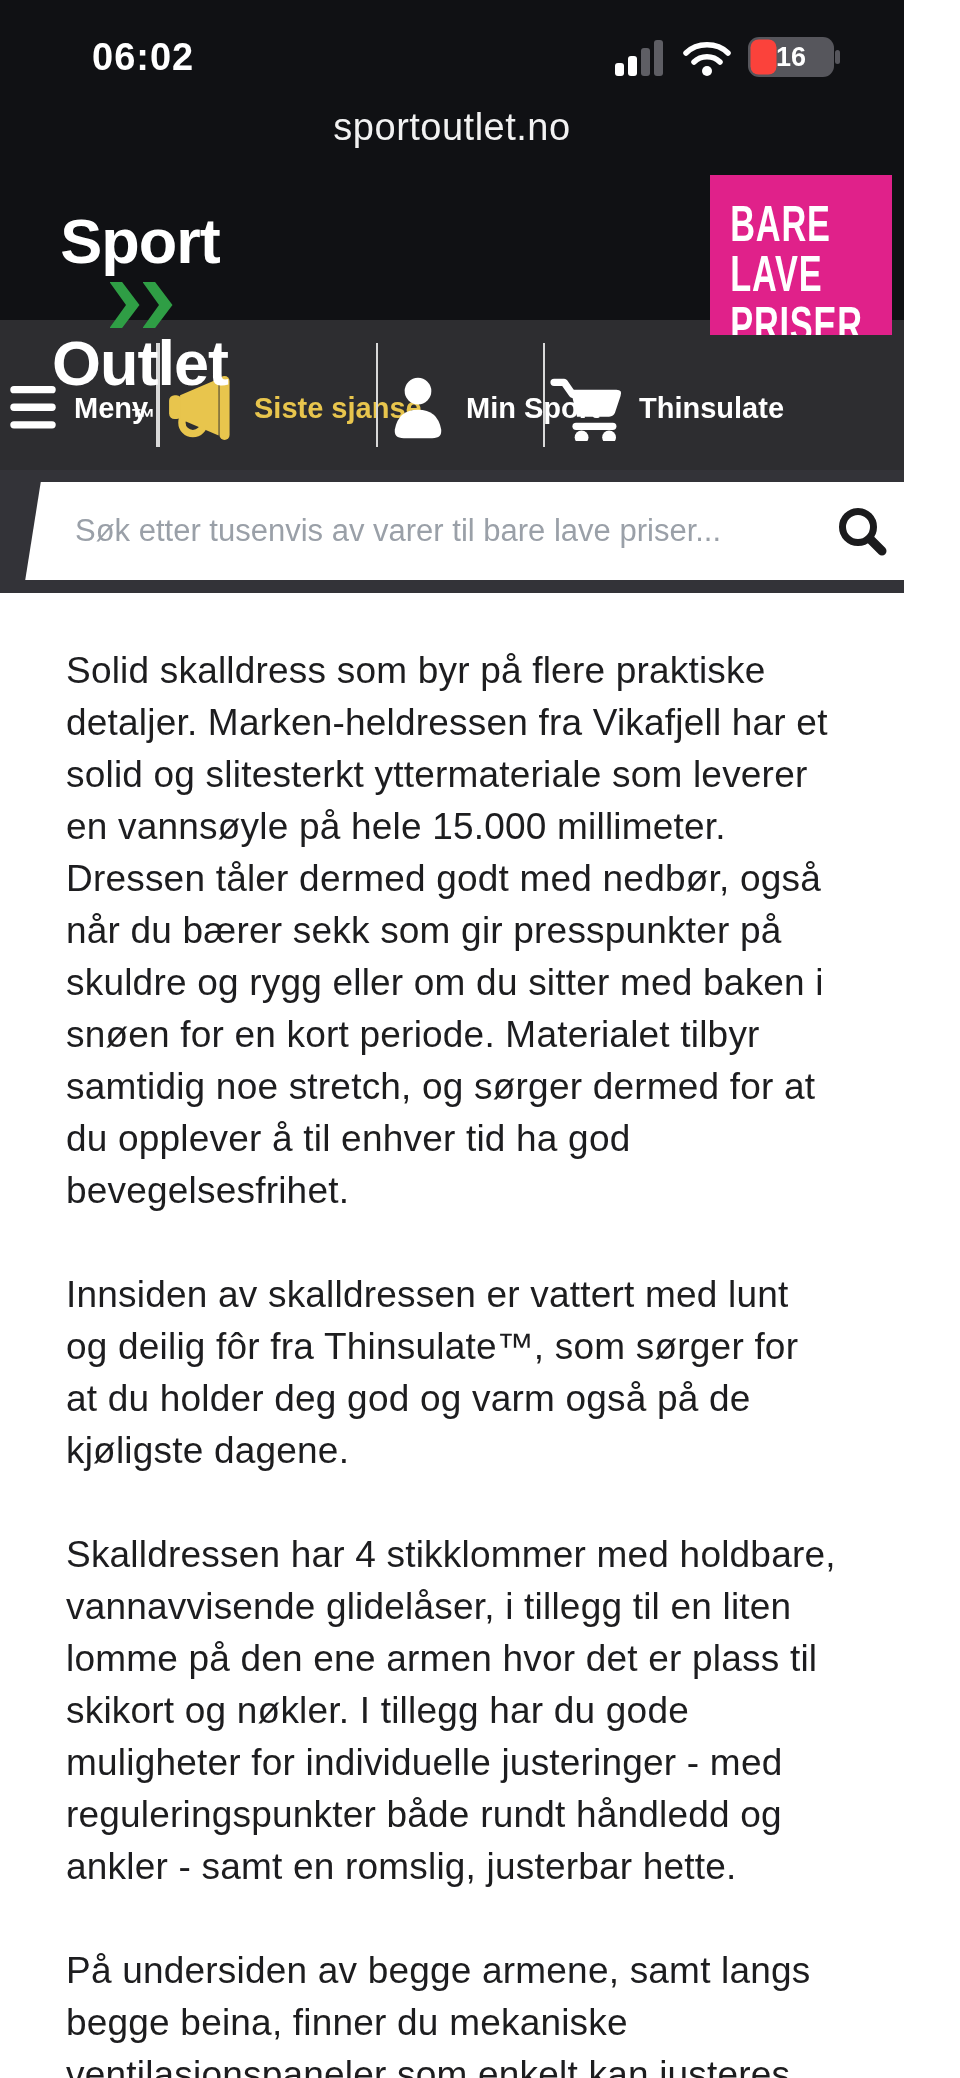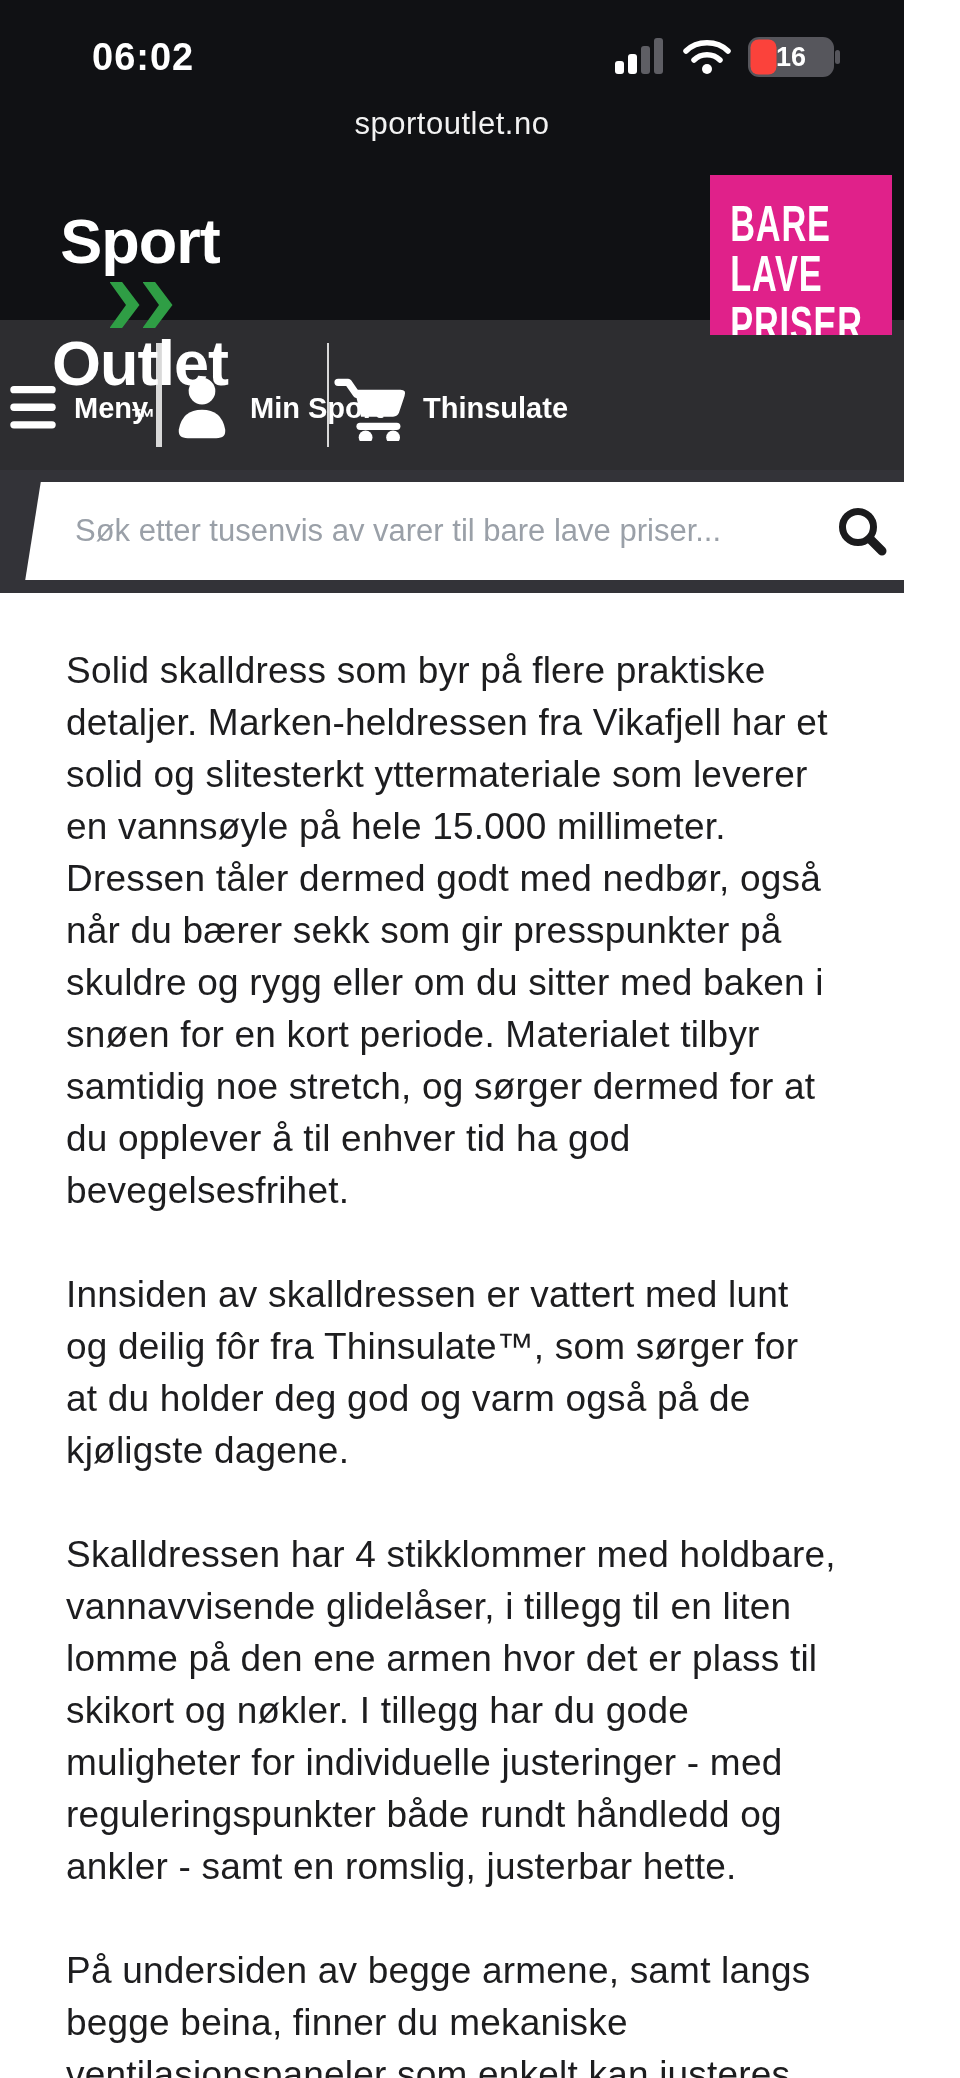--- a/index.html
+++ b/index.html
@@ -5,27 +5,27 @@
   html,body{margin:0;padding:0;background:#fff;}
   .screen{
     width:904px;height:2078px;overflow:hidden;position:relative;
     font-family:"Liberation Sans",sans-serif;background:#fff;
   }
   
   .top{background:#101114;height:320px;position:relative;}
   .status-bar{display:flex;justify-content:space-between;align-items:center;
     padding:26px 64px 0 92px;height:62px;}
   .time{color:#fff;font-size:38px;font-weight:700;letter-spacing:1px;}
-  .status-icons{display:flex;align-items:flex-start;gap:16px;}
+  .status-icons{display:flex;align-items:flex-end;gap:16px;}
   .battery{position:relative;width:92px;height:40px;}
   .battery .num{position:absolute;left:0;top:0;width:86px;height:40px;
     display:flex;align-items:center;justify-content:center;
     color:#fff;font-size:27px;font-weight:700;}
   .url-bar{text-align:center;margin-top:18px;}
-  .url-text{color:#f2f2f2;font-size:31px;letter-spacing:.5px;}
+  .url-text{color:#f2f2f2;font-size:38px;letter-spacing:.5px;}
   
   .logo-row{position:absolute;left:52px;top:206px;display:flex;align-items:flex-start;}
   .logo{display:flex;align-items:center;color:#fff;font-weight:800;
     font-size:63px;letter-spacing:-1px;line-height:70px;flex-direction:column;}
   .chevrons{display:inline-flex;margin:6px 10px 0 12px;}
   .chev{width:30px;height:46px;background:#2f9e45;
     clip-path:polygon(0 0,42% 0,100% 50%,42% 100%,0 100%,55% 50%);}
   .chev+.chev{margin-left:3px;}
   .tm{font-size:25px;font-weight:700;position:relative;top:-16px;left:3px;letter-spacing:0;}
   
@@ -130,20 +130,31 @@
         </svg>
       </span>
       <span class="lbl">Meny</span>
     </div>
 
     <div class="nav-divider"></div>
 
 
     <div class="nav-divider"></div>
 
+    <div class="nav-item active w3">
+      <span class="icon-box">
+        <svg width="86" height="66" viewBox="0 0 90 72">
+          <circle cx="34" cy="52" r="12" fill="none" stroke="#e8c54d" stroke-width="8"></circle>
+          <rect x="8" y="22" width="14" height="26" rx="6" fill="#e8c54d"></rect>
+          <polygon points="20,22 62,4 62,66 20,48" fill="#e8c54d"></polygon>
+          <rect x="63" y="1" width="11" height="70" rx="5.5" fill="#e8c54d"></rect>
+        </svg>
+      </span>
+      <span class="lbl">Siste sjanse</span>
+    </div>
 
     <div class="nav-divider"></div>
 
     <div class="nav-item w4">
       <span class="icon-box">
         <svg width="80" height="66" viewBox="0 0 90 72">
           <circle cx="45" cy="17" r="15" fill="#fff"></circle>
           <path d="M45 38 Q67 38 71 60 Q72.5 70 61 70 H29 Q17.5 70 19 60 Q23 38 45 38 Z" fill="#fff"></path>
         </svg>
       </span>

